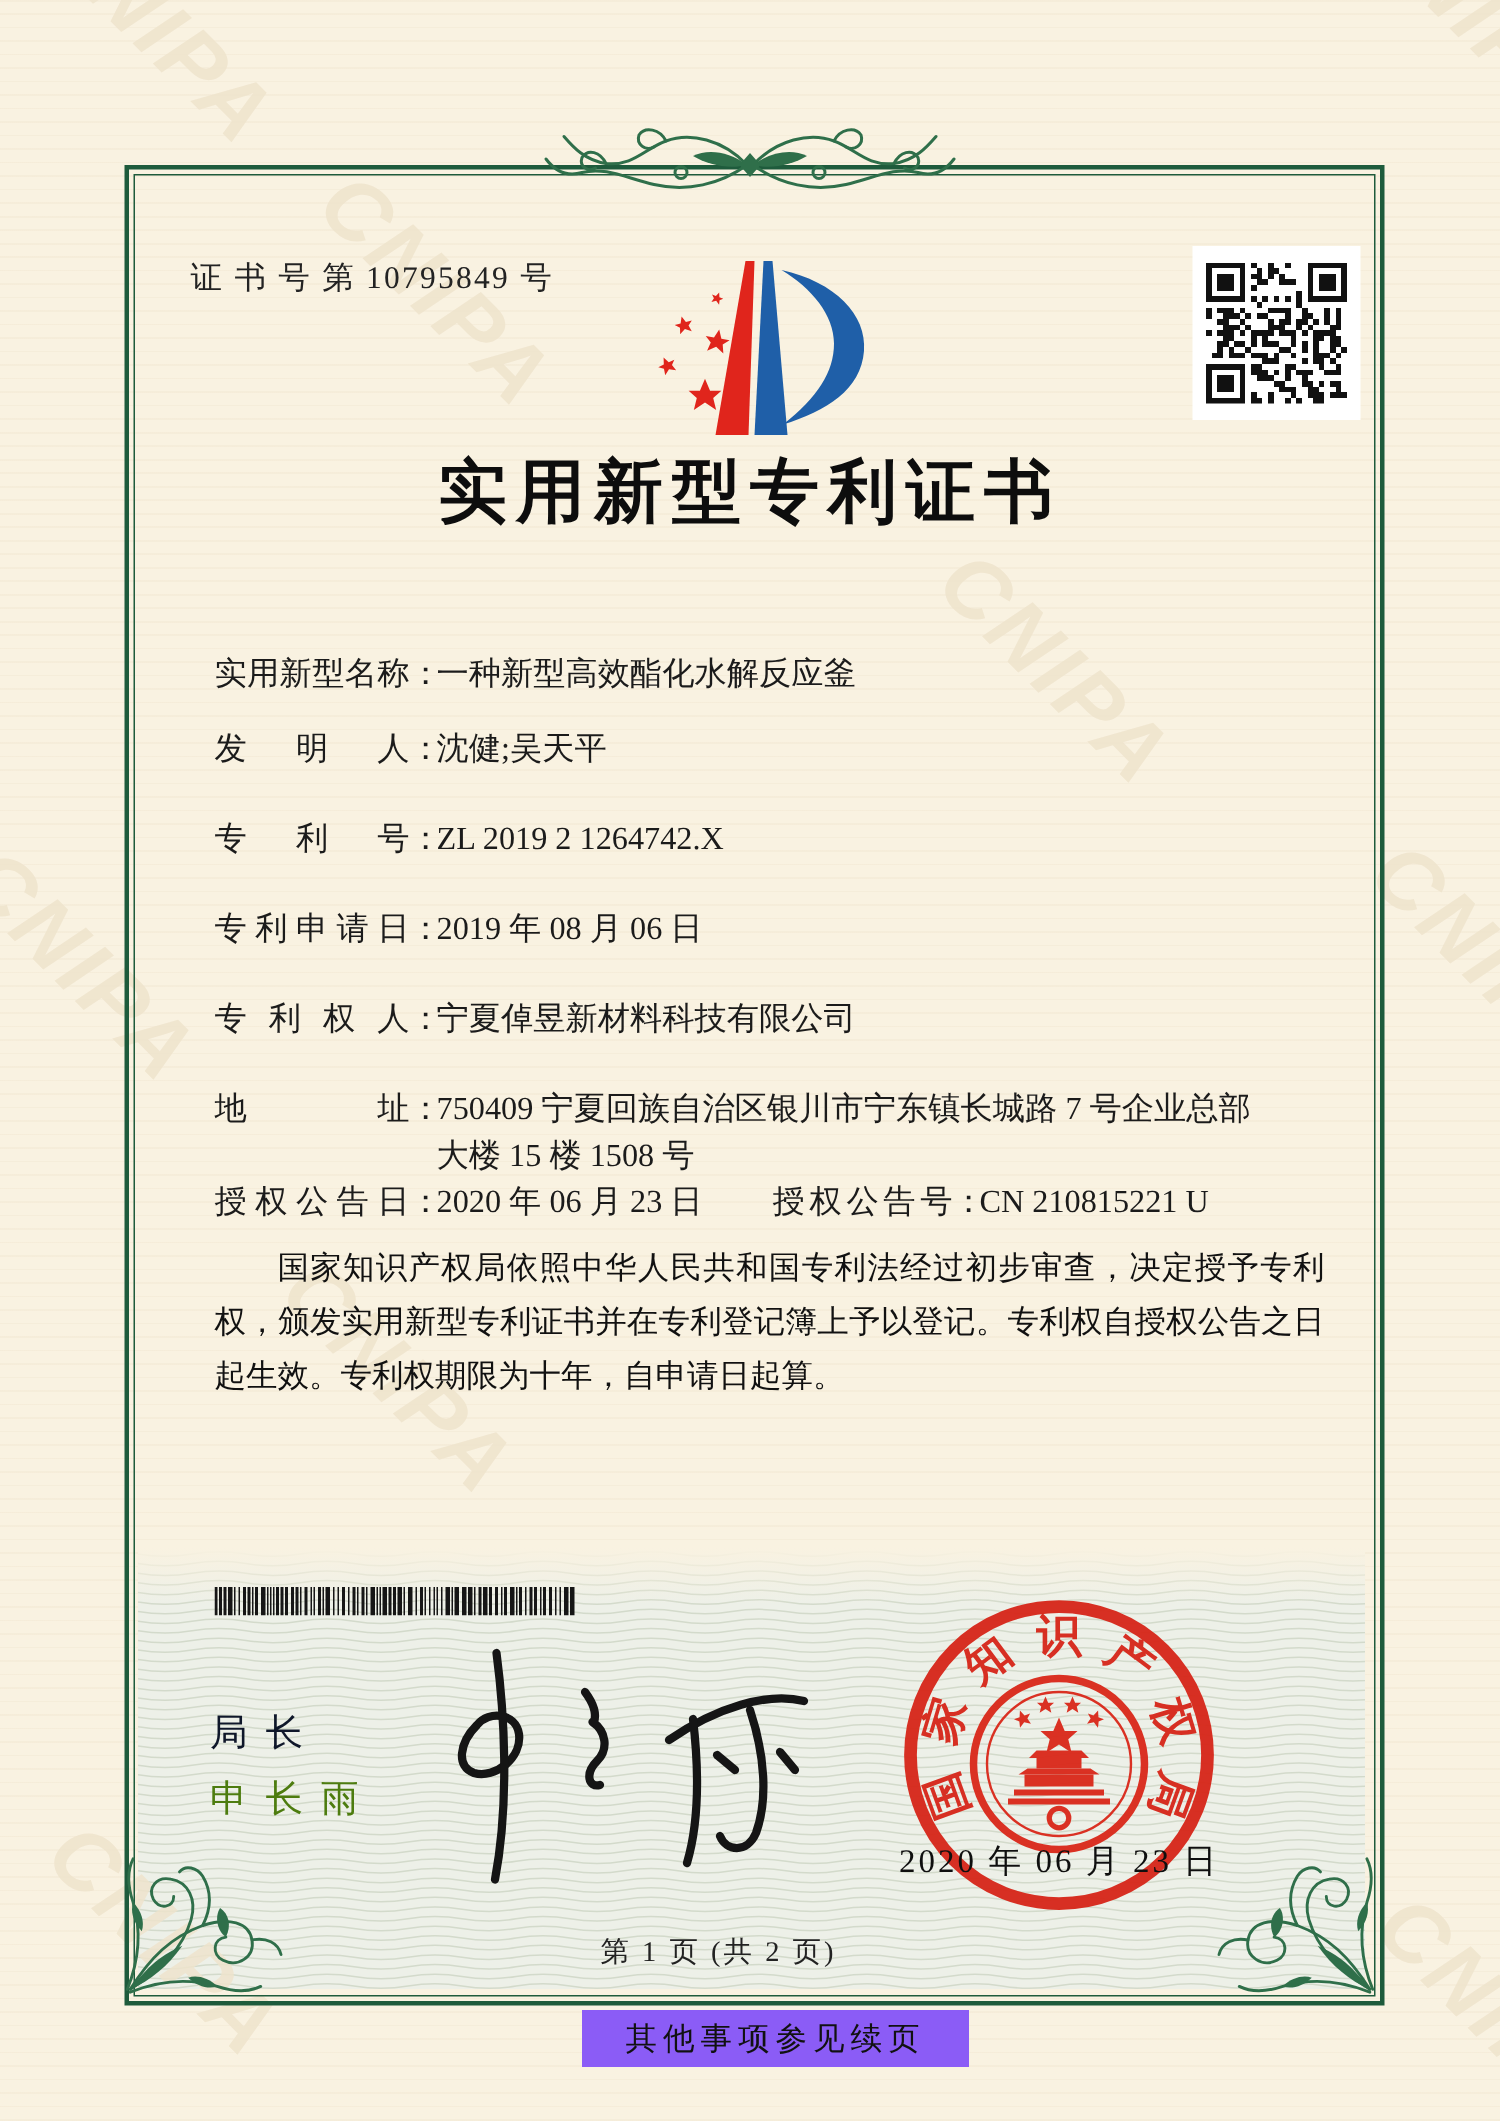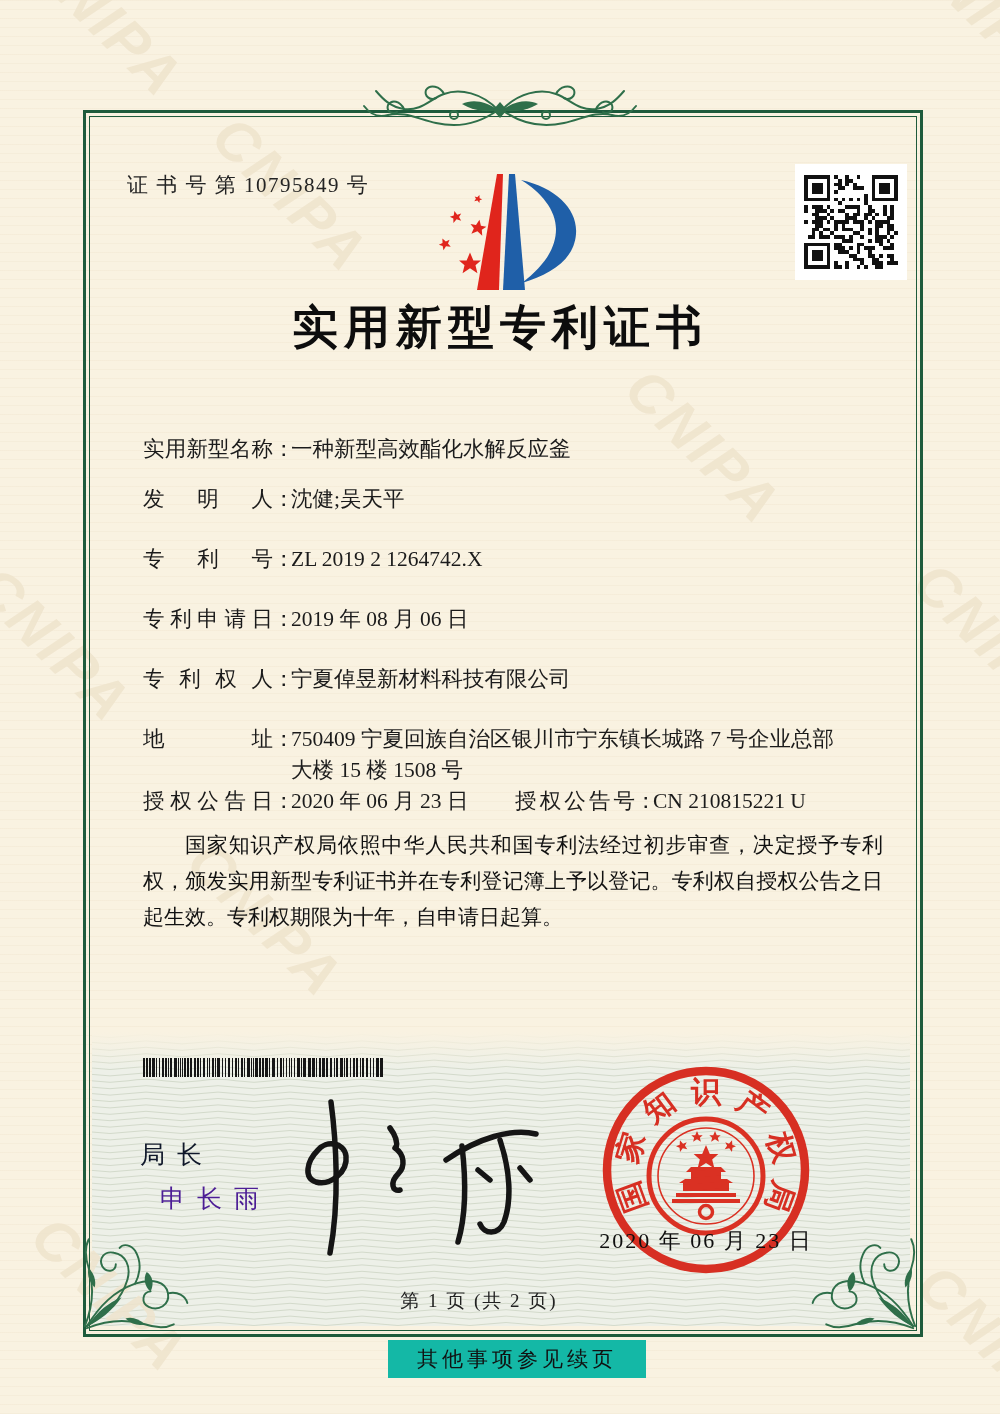--- a/index.html
+++ b/index.html
@@ -44,29 +44,29 @@
   .fval-inline{display:inline-block;vertical-align:top;line-height:31px;white-space:nowrap;}
   .fgroup{position:absolute;top:0;white-space:nowrap;}
   
   .body-text{position:absolute;left:143px;top:827px;width:740px;font-size:21px;
              line-height:36px;text-align:justify;color:#111;}
   .body-text p{margin:0;text-indent:2em;}
   .barcode{position:absolute;left:143px;top:1058px;width:243px;height:19px;}
   .sig-title{position:absolute;left:140px;top:1138px;font-size:25px;letter-spacing:12px;
              font-family:"Liberation Sans","DejaVu Sans",sans-serif;color:#0f172a;}
   .sig-name{position:absolute;left:140px;top:1182px;font-size:25px;letter-spacing:12px;
-            font-family:"Liberation Sans","DejaVu Sans",sans-serif;color:#4c1d95;margin-left:20px;}
+            font-family:"Liberation Sans","DejaVu Sans",sans-serif;color:#4d7c0f;}
   .signature{position:absolute;left:270px;top:1090px;width:290px;height:170px;}
   .seal{position:absolute;left:596px;top:1060px;width:220px;height:220px;opacity:.96;}
   .seal-date{position:absolute;left:586px;top:1226px;width:240px;text-align:center;
              font-size:22px;letter-spacing:2px;color:#0f0f0f;}
   .page-info{position:absolute;left:49px;top:1288px;width:860px;text-align:center;
              font-size:19px;letter-spacing:2px;color:#222;}
   .footer-note{position:absolute;left:388px;top:1340px;width:258px;height:38px;
-               background:#14b8a6;text-align:center;line-height:38px;font-size:21px;
+               background:#8b5cf6;text-align:center;line-height:38px;font-size:21px;
                letter-spacing:4px;color:#111;}
 </style>
 </head>
 <body>
 
 <div class="page">
 
   <svg width="0" height="0" style="position:absolute" aria-hidden="true">
     <defs>
       <path id="star" d="M0,-10 L2.94,-3.09 L9.51,-3.09 L4.76,1.18 L6.47,8.09 L0,3.8 L-6.47,8.09 L-4.76,1.18 L-9.51,-3.09 L-2.94,-3.09 Z"></path>

